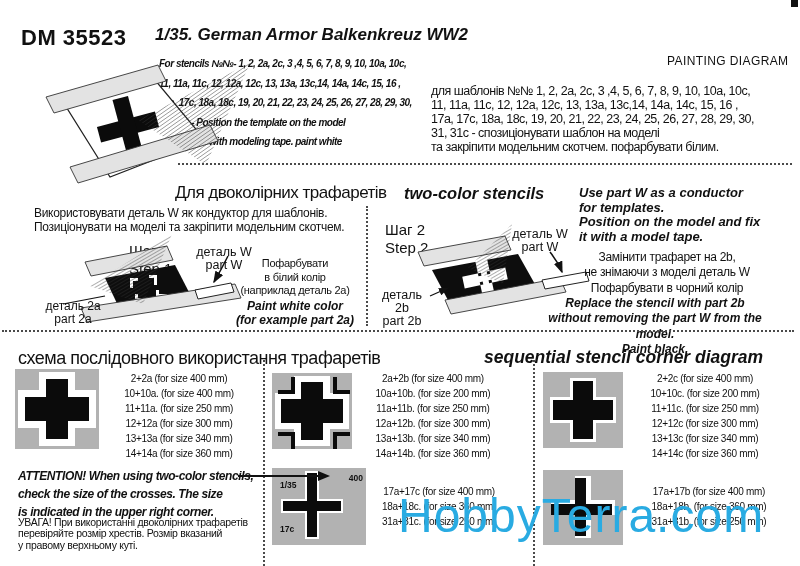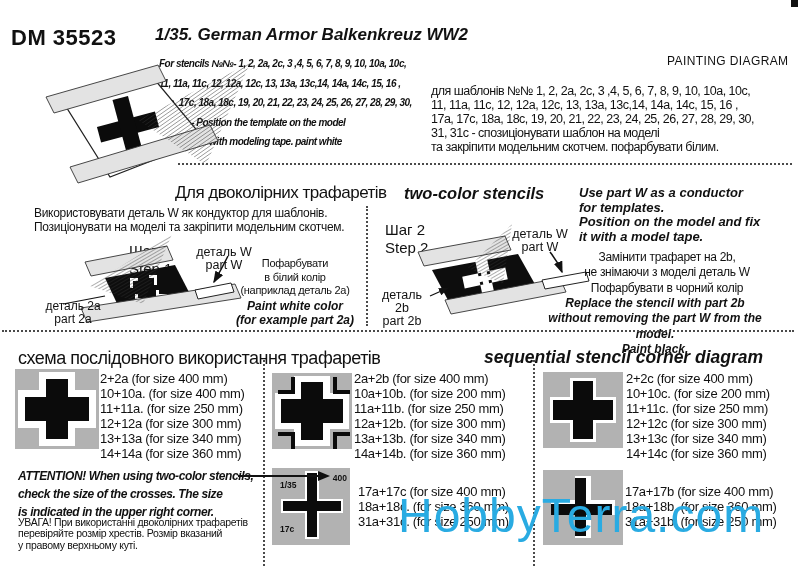--- a/index.html
+++ b/index.html
@@ -10,32 +10,32 @@
   .bi{font-weight:bold;font-style:italic}
   .ctr{text-align:center}
   .dh{border-top:2px dotted #4a4a4a;height:0}
   .dv{border-left:2px dotted #4a4a4a;width:0}
   .cross{position:absolute;background:#b2b2b2}
   .cross .bar{position:absolute}
   .wbar{background:#fff}
   .bbar{background:#0b0b0b}
   .bk{position:absolute;width:13px;height:13px}
   .clbl{position:absolute;font-size:8.5px;font-weight:bold;line-height:9px}
-  .lst{position:absolute;font-size:13px;letter-spacing:-0.3px;line-height:15px;text-align:left}
+  .lst{position:absolute;font-size:10px;letter-spacing:-0.3px;line-height:15px;text-align:center}
   .wm{position:absolute;color:#29abe2;font-weight:normal;font-size:48px;letter-spacing:1px;line-height:1;z-index:60;pointer-events:none}
   .illu{position:absolute}
 </style>
 </head>
 <body>
 
 <div id="page">
 
   <div class="abs" style="left:791px;top:0;width:7px;height:7px;background:#111"></div>
 
-  <div class="abs" style="left:11px;top:25px;font-size:22px;font-weight:bold;letter-spacing:.5px">DM 35523</div>
+  <div class="abs" style="left:21px;top:25px;font-size:22px;font-weight:bold;letter-spacing:.5px">DM 35523</div>
   <div class="abs bi" style="left:155px;top:25px;font-size:17px">1/35. German Armor Balkenkreuz WW2</div>
   <div class="abs" style="left:667px;top:54px;font-size:12px;letter-spacing:.4px">PAINTING DIAGRAM</div>
   <div class="abs pre bi" style="left:159px;top:54px;font-size:10px;letter-spacing:-0.5px;line-height:19.5px">For stencils №№- 1, 2, 2a, 2c, 3 ,4, 5, 6, 7, 8, 9, 10, 10a, 10c,
 11, 11a, 11c, 12, 12a, 12c, 13, 13a, 13c,14, 14a, 14c, 15, 16 ,
 17a, 17c, 18a, 18c, 19, 20, 21, 22, 23, 24, 25, 26, 27, 28, 29, 30,
 31, 31c - Position the template on the model
 and secure with modeling tape. paint white</div>
   <div class="abs pre" style="left:431px;top:84px;font-size:12.5px;letter-spacing:-0.5px;line-height:14px">для шаблонів №№ 1, 2, 2a, 2c, 3 ,4, 5, 6, 7, 8, 9, 10, 10a, 10c,
 11, 11a, 11c, 12, 12a, 12c, 13, 13a, 13c,14, 14a, 14c, 15, 16 ,
 17a, 17c, 18a, 18c, 19, 20, 21, 22, 23, 24, 25, 26, 27, 28, 29, 30,
@@ -215,21 +215,21 @@
 is indicated in the upper right corner.</div>
   <div class="abs pre" style="left:18px;top:517px;font-size:10.5px;letter-spacing:-0.3px;line-height:11.3px">УВАГА! При використанні двоколірних трафаретів
 перевіряйте розмір хрестів. Розмір вказаний
 у правому верхньому куті.</div>
 
   <svg class="illu" style="left:238px;top:470px;z-index:20" width="92" height="12" viewBox="0 0 92 12">
     <line x1="0" y1="6" x2="80" y2="6" stroke="#111" stroke-width="1.8"></line>
     <polygon points="80,1 92,6 80,11" fill="#111"></polygon>
   </svg>
 
-  <div class="cross" style="left:272px;top:468px;width:78px;height:77px">
+  <div class="cross" style="left:272px;top:468px;width:94px;height:77px">
     <div class="bar wbar" style="left:33px;top:3px;width:14px;height:68px"></div>
     <div class="bar wbar" style="left:9px;top:31px;width:62px;height:14px"></div>
     <div class="bar bbar" style="left:35px;top:5px;width:10px;height:64px"></div>
     <div class="bar bbar" style="left:11px;top:33px;width:58px;height:10px"></div>
     <div class="clbl" style="left:8px;top:13px">1/35</div>
     <div class="clbl" style="right:3px;top:6px">400</div>
     <div class="clbl" style="left:8px;top:57px">17c</div>
   </div>
   <div class="lst" style="left:358px;top:484px;width:162px">
     <div>17a+17c (for size 400 mm)</div>

